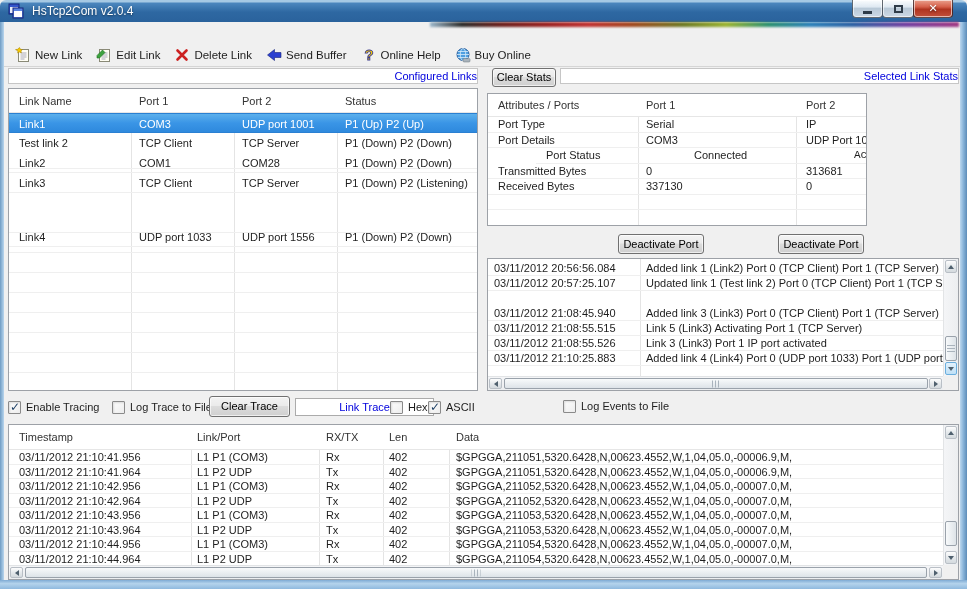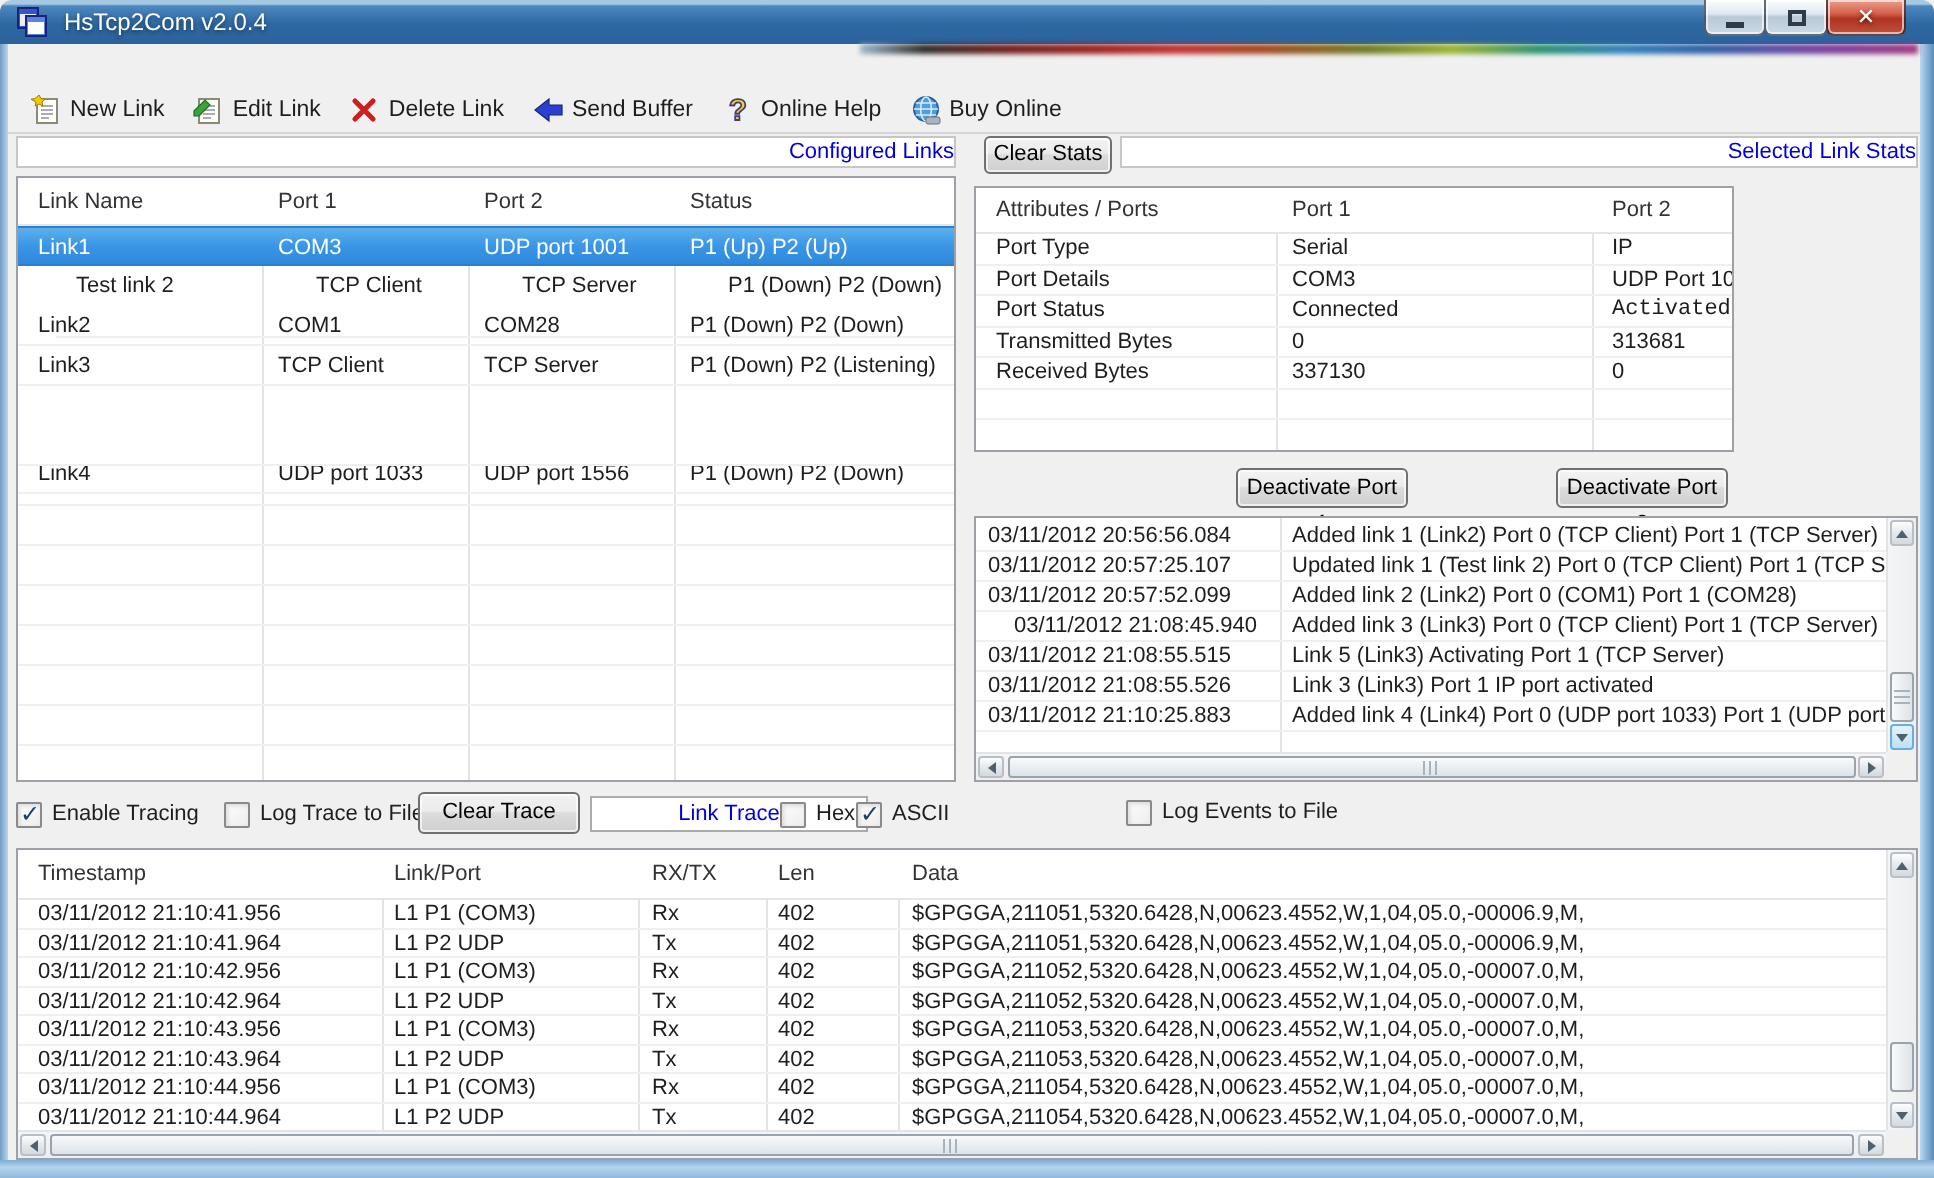--- a/index.html
+++ b/index.html
@@ -175,21 +175,21 @@
     <span class="hdr-cell links-hdr" style="left:10px;">Link Name</span>
     <span class="hdr-cell links-hdr" style="left:130px;">Port 1</span>
     <span class="hdr-cell links-hdr" style="left:233px;">Port 2</span>
     <span class="hdr-cell links-hdr" style="left:336px;">Status</span>
   <div class="grid-row selected" style="top: 24px; height: 20px; line-height: 20px;">
         <span class="cell" style="left: 10px;">Link1</span>
         <span class="cell" style="left: 130px;">COM3</span>
         <span class="cell" style="left: 233px;">UDP port 1001</span>
         <span class="cell" style="left: 336px;">P1 (Up) P2 (Up)</span>
       </div>
-      <div class="grid-row" style="top: 44px; height: 36px; line-height: 20px; margin-left: 19px;">
+      <div class="grid-row" style="top: 44px; height: 36px; line-height: 20px;">
         <span class="cell" style="left: 10px;">Test link 2</span>
         <span class="cell" style="left: 130px;">TCP Client</span>
         <span class="cell" style="left: 233px;">TCP Server</span>
         <span class="cell" style="left: 336px;">P1 (Down) P2 (Down)</span>
       </div>
       <div class="grid-row" style="top: 64px; height: 20px; line-height: 20px;">
         <span class="cell" style="left: 10px;">Link2</span>
         <span class="cell" style="left: 130px;">COM1</span>
         <span class="cell" style="left: 233px;">COM28</span>
         <span class="cell" style="left: 336px;">P1 (Down) P2 (Down)</span>
@@ -230,21 +230,21 @@
   <div class="grid-row" style="top: 23px; height: 15.5px; line-height: 15.5px;">
         <span class="cell" style="left: 10px;">Port Type</span>
         <span class="cell" style="left: 158px;">Serial</span>
         <span class="cell" style="left: 318px;">IP</span>
       </div>
       <div class="grid-row" style="top: 38.5px; height: 15.5px; line-height: 15.5px;">
         <span class="cell" style="left: 10px;">Port Details</span>
         <span class="cell" style="left: 158px;">COM3</span>
         <span class="cell" style="left: 318px;">UDP Port 1001</span>
       </div>
-      <div class="grid-row" style="top: 54px; height: 15.5px; line-height: 15.5px;">
+      <div class="grid-row" style="top: 54px; height: 15.5px; line-height: 15.5px; margin-left: 48px;">
         <span class="cell" style="left: 10px;">Port Status</span>
         <span class="cell" style="left: 158px;">Connected</span>
         <span class="cell" style="left: 318px; font-family: Liberation Mono, monospace;">Activated, IP connected</span>
       </div>
       <div class="grid-row" style="top: 69.5px; height: 15.5px; line-height: 15.5px;">
         <span class="cell" style="left: 10px;">Transmitted Bytes</span>
         <span class="cell" style="left: 158px;">0</span>
         <span class="cell" style="left: 318px;">313681</span>
       </div>
       <div class="grid-row" style="top: 85px; height: 15.5px; line-height: 15.5px;">
@@ -263,26 +263,22 @@
     <div id="events-grid" style="position:absolute; left:0; top:0; right:15px; bottom:14px; overflow:hidden;">
       <div class="vline" style="left:152px;"></div>
     <div class="grid-row" style="top: 2px; height: 15px; line-height: 15px;">
           <span class="cell" style="left: 6px;">03/11/2012 20:56:56.084</span>
           <span class="cell" style="left: 158px;">Added link 1 (Link2) Port 0 (TCP Client) Port 1 (TCP Server)</span>
         </div>
         <div class="grid-row" style="top: 17px; height: 15px; line-height: 15px;">
           <span class="cell" style="left: 6px;">03/11/2012 20:57:25.107</span>
           <span class="cell" style="left: 158px;">Updated link 1 (Test link 2) Port 0 (TCP Client) Port 1 (TCP Server)</span>
         </div>
-        <div class="grid-row" style="top: 32px; height: 15px; line-height: 15px;">
-          <span class="cell" style="left: 6px;">03/11/2012 20:57:52.099</span>
-          <span class="cell" style="left: 158px;">Added link 2 (Link2) Port 0 (COM1) Port 1 (COM28)</span>
-        </div>
         <div class="grid-row" style="top: 47px; height: 15px; line-height: 15px;">
-          <span class="cell" style="left: 19px;">03/11/2012 21:08:45.940</span>
+          <span class="cell" style="left: 6px;">03/11/2012 21:08:45.940</span>
           <span class="cell" style="left: 158px;">Added link 3 (Link3) Port 0 (TCP Client) Port 1 (TCP Server)</span>
         </div>
         <div class="grid-row" style="top: 62px; height: 15px; line-height: 15px;">
           <span class="cell" style="left: 6px;">03/11/2012 21:08:55.515</span>
           <span class="cell" style="left: 158px;">Link 5 (Link3) Activating Port 1 (TCP Server)</span>
         </div>
         <div class="grid-row" style="top: 77px; height: 15px; line-height: 15px;">
           <span class="cell" style="left: 6px;">03/11/2012 21:08:55.526</span>
           <span class="cell" style="left: 158px;">Link 3 (Link3) Port 1 IP port activated</span>
         </div>

